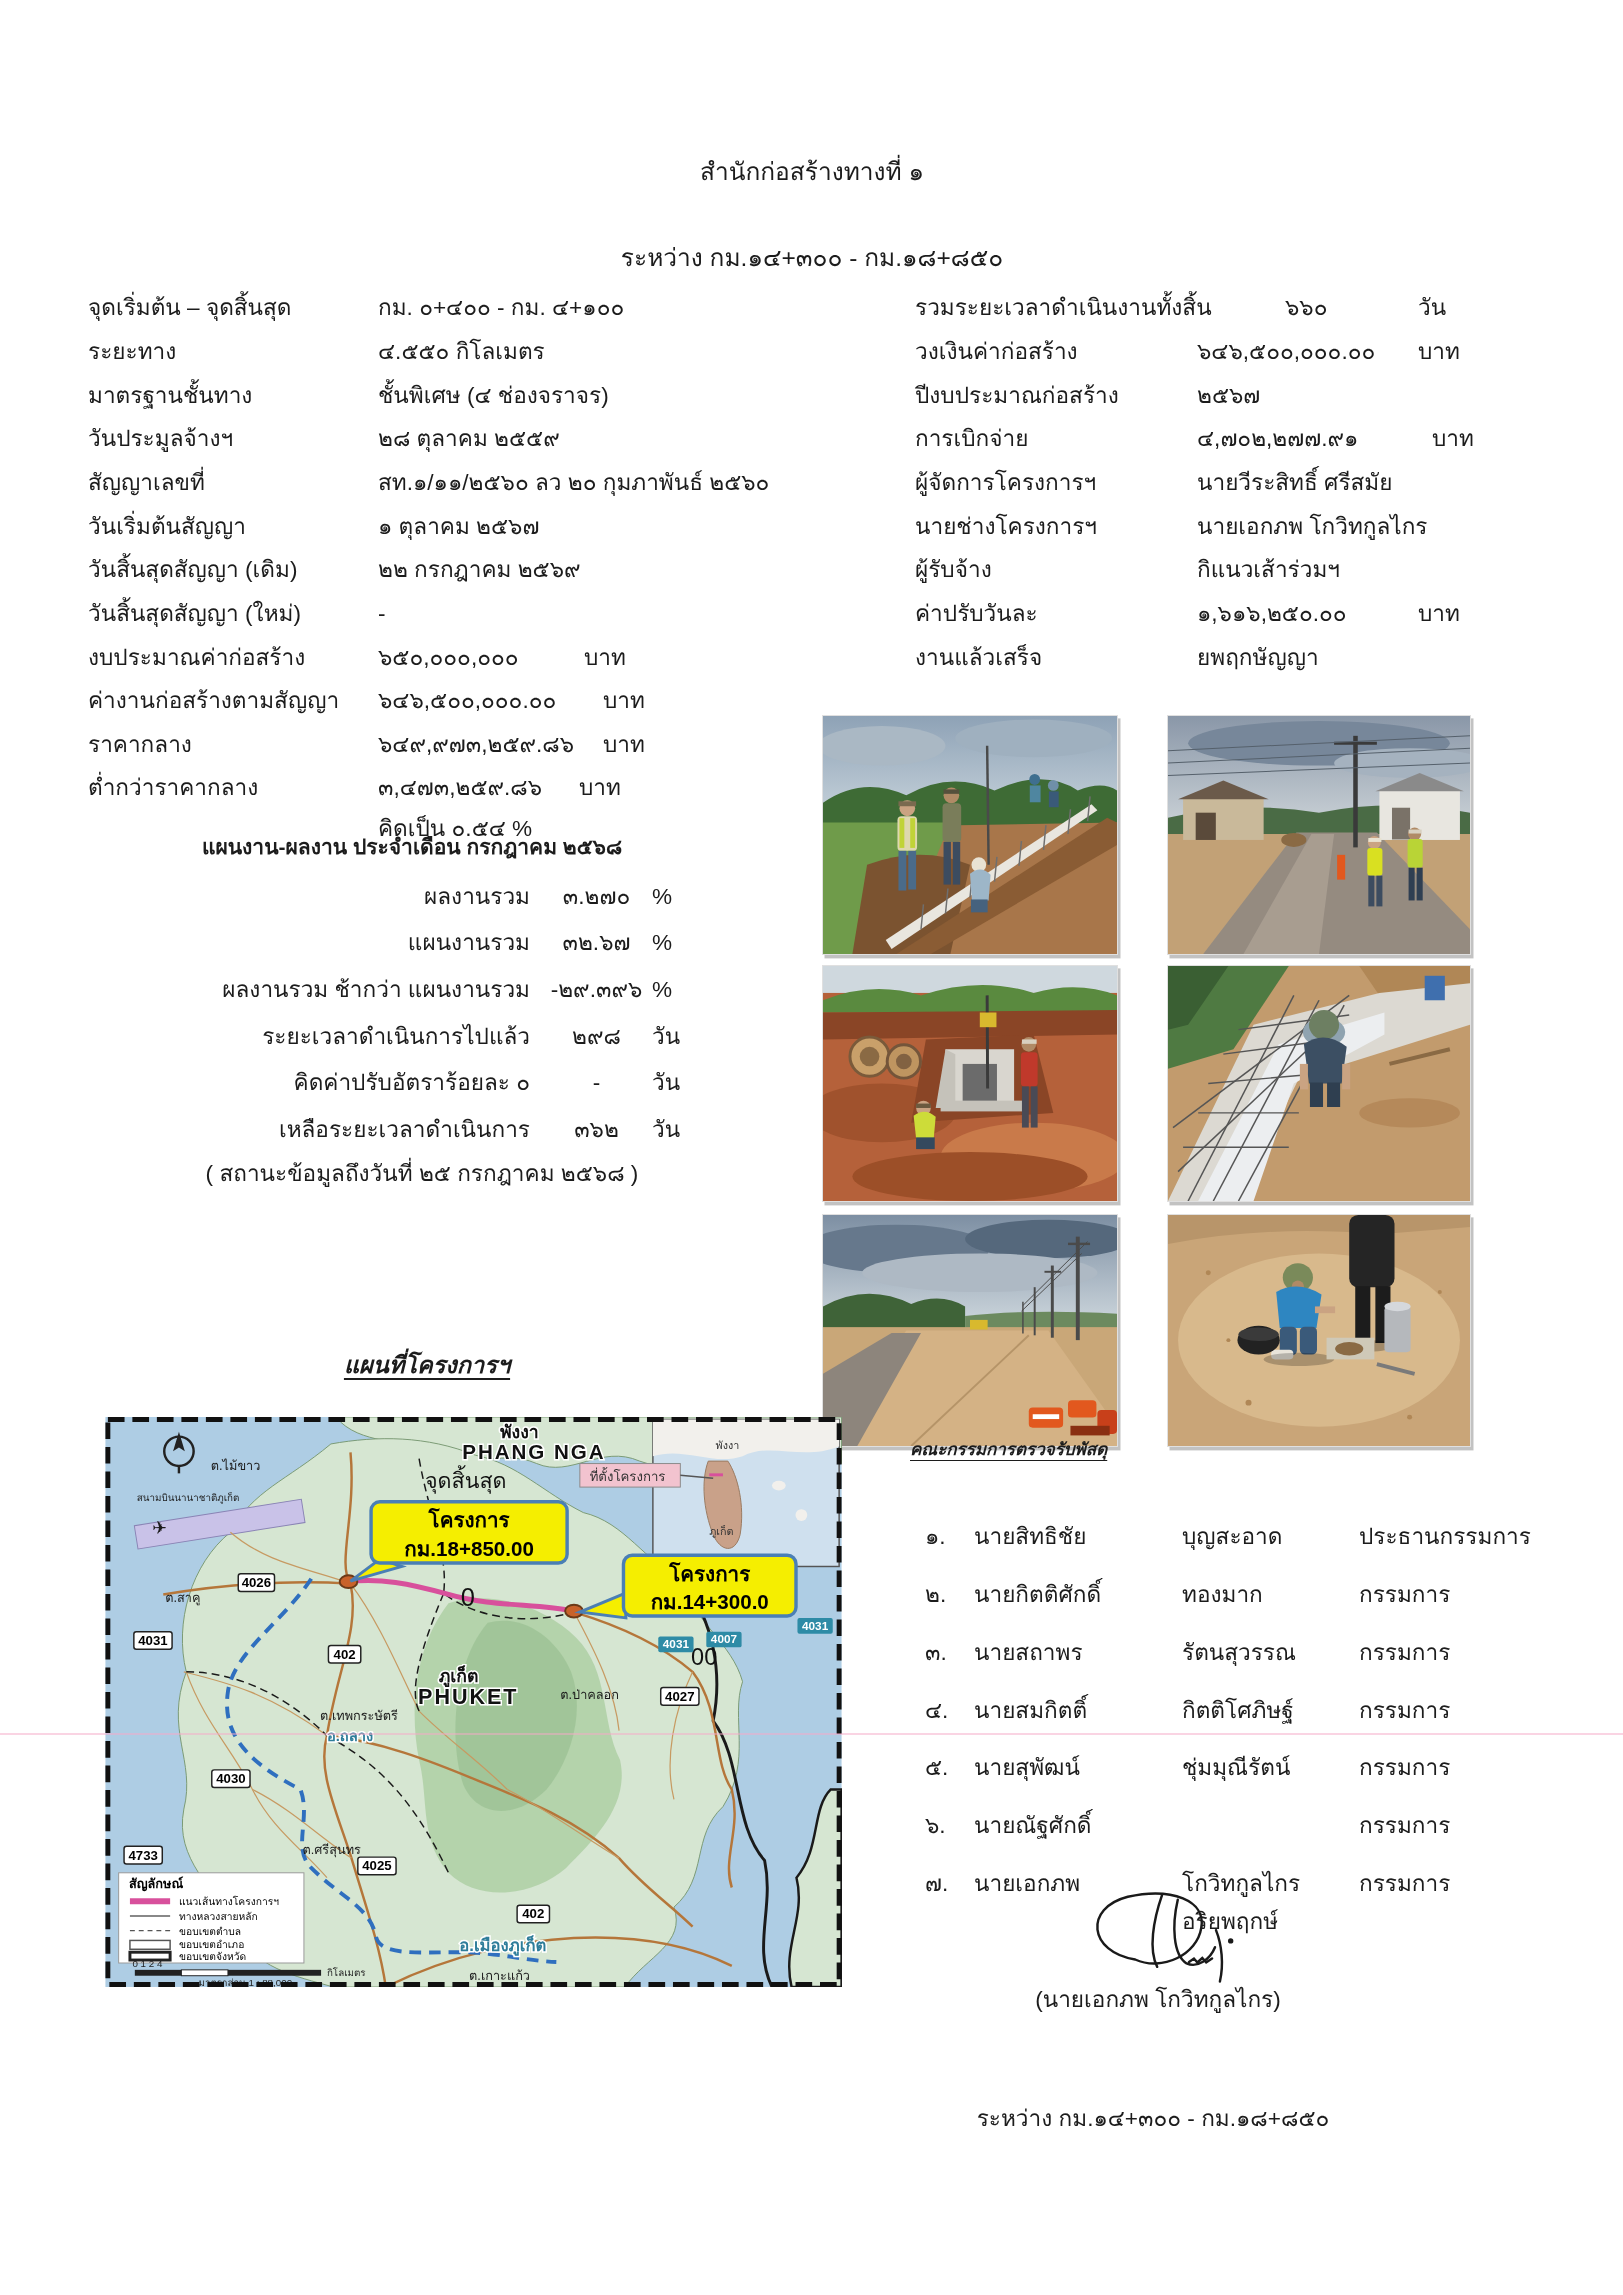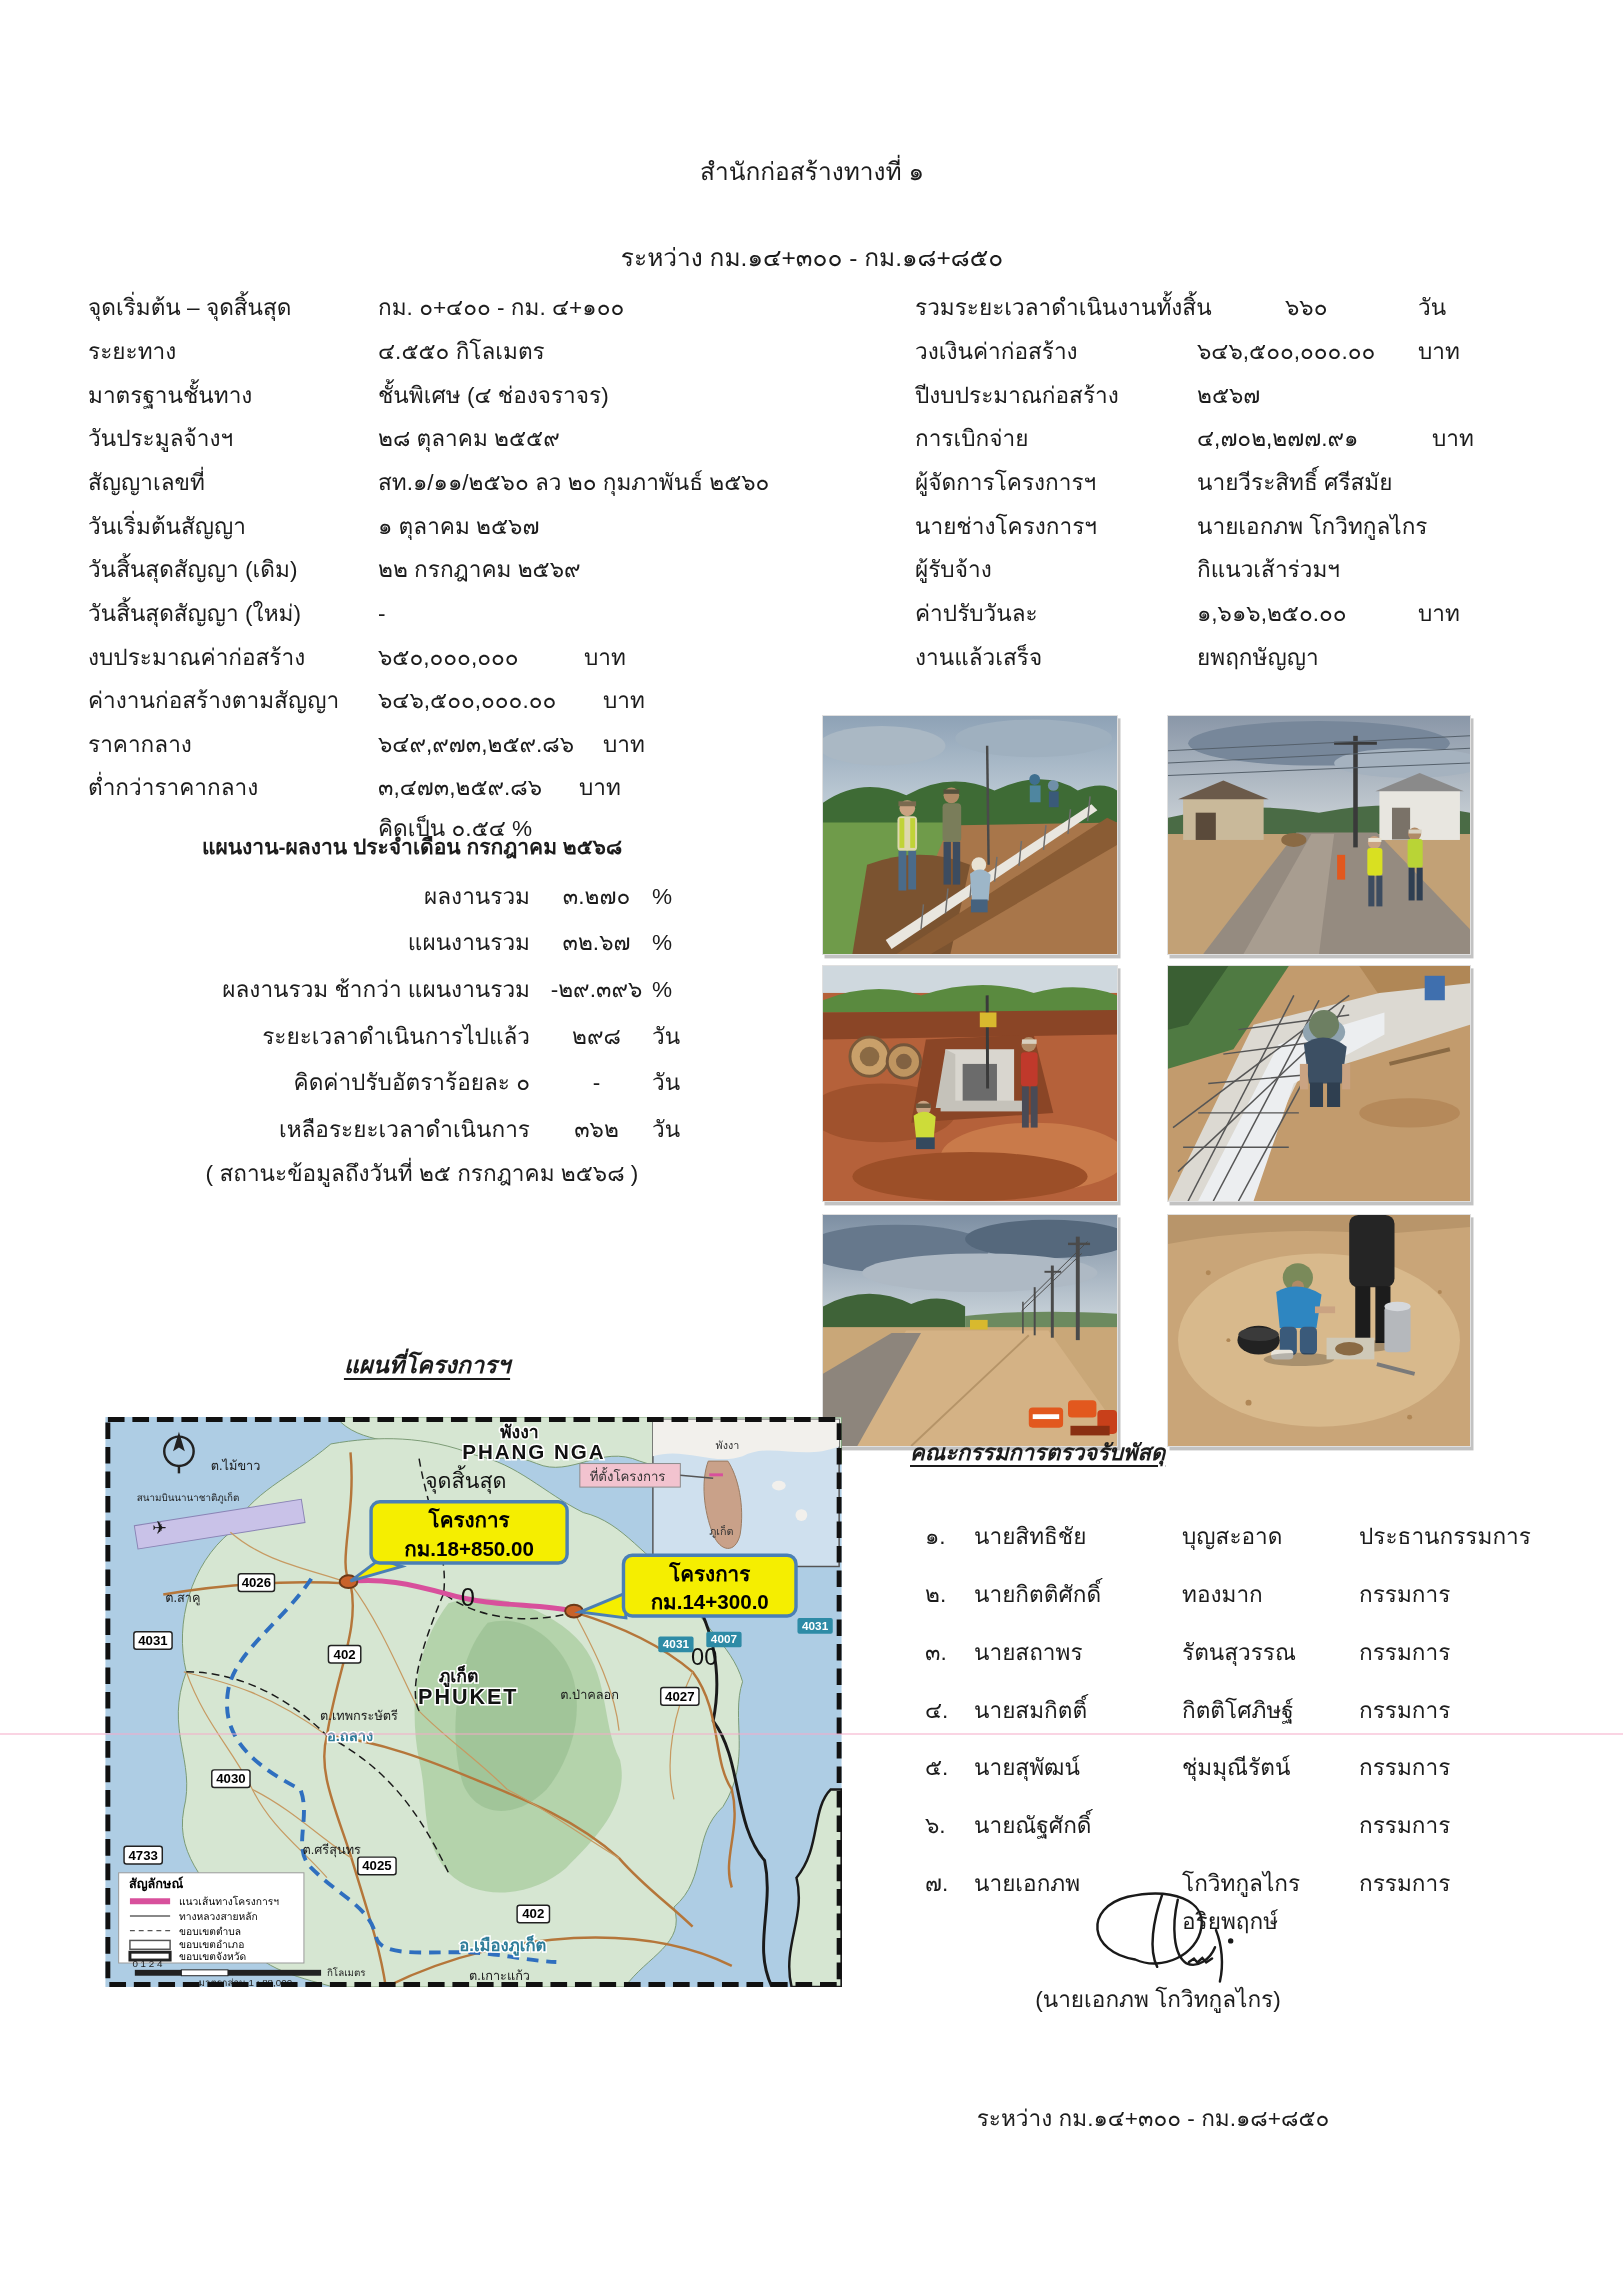--- a/index.html
+++ b/index.html
@@ -527,21 +527,21 @@
         <text x="55" y="1122" font-size="20" fill="#222">0      1      2              4</text>
         <text x="452" y="1140" font-size="20" fill="#222">กิโลเมตร</text>
         <text x="190" y="1160" font-size="20" fill="#222">มาตราส่วน 1 : 88,000</text>
       </g>
 
       <rect x="5" y="5" width="1492" height="1153" fill="none" stroke="#111" stroke-width="10" stroke-dasharray="34 16"></rect>
     </svg>
   </div>
 
   <div>
-    <div class="t bold und" style="left:910px;top:1440px;font-size:22px">คณะกรรมการตรวจรับพัสดุ</div>
+    <div class="t bold und" style="left:910px;top:1440px;font-size:17px">คณะกรรมการตรวจรับพัสดุ</div>
     <div class="t cno" style="top:1523px">๑.</div>
     <div class="t cfn" style="top:1523px">นายสิทธิชัย</div>
     <div class="t csn" style="top:1523px">บุญสะอาด</div>
     <div class="t crl" style="top:1523px">ประธานกรรมการ</div>
     <div class="t cno" style="top:1581px">๒.</div>
     <div class="t cfn" style="top:1581px">นายกิตติศักดิ์</div>
     <div class="t csn" style="top:1581px">ทองมาก</div>
     <div class="t crl" style="top:1581px">กรรมการ</div>
     <div class="t cno" style="top:1639px">๓.</div>
     <div class="t cfn" style="top:1639px">นายสถาพร</div>

